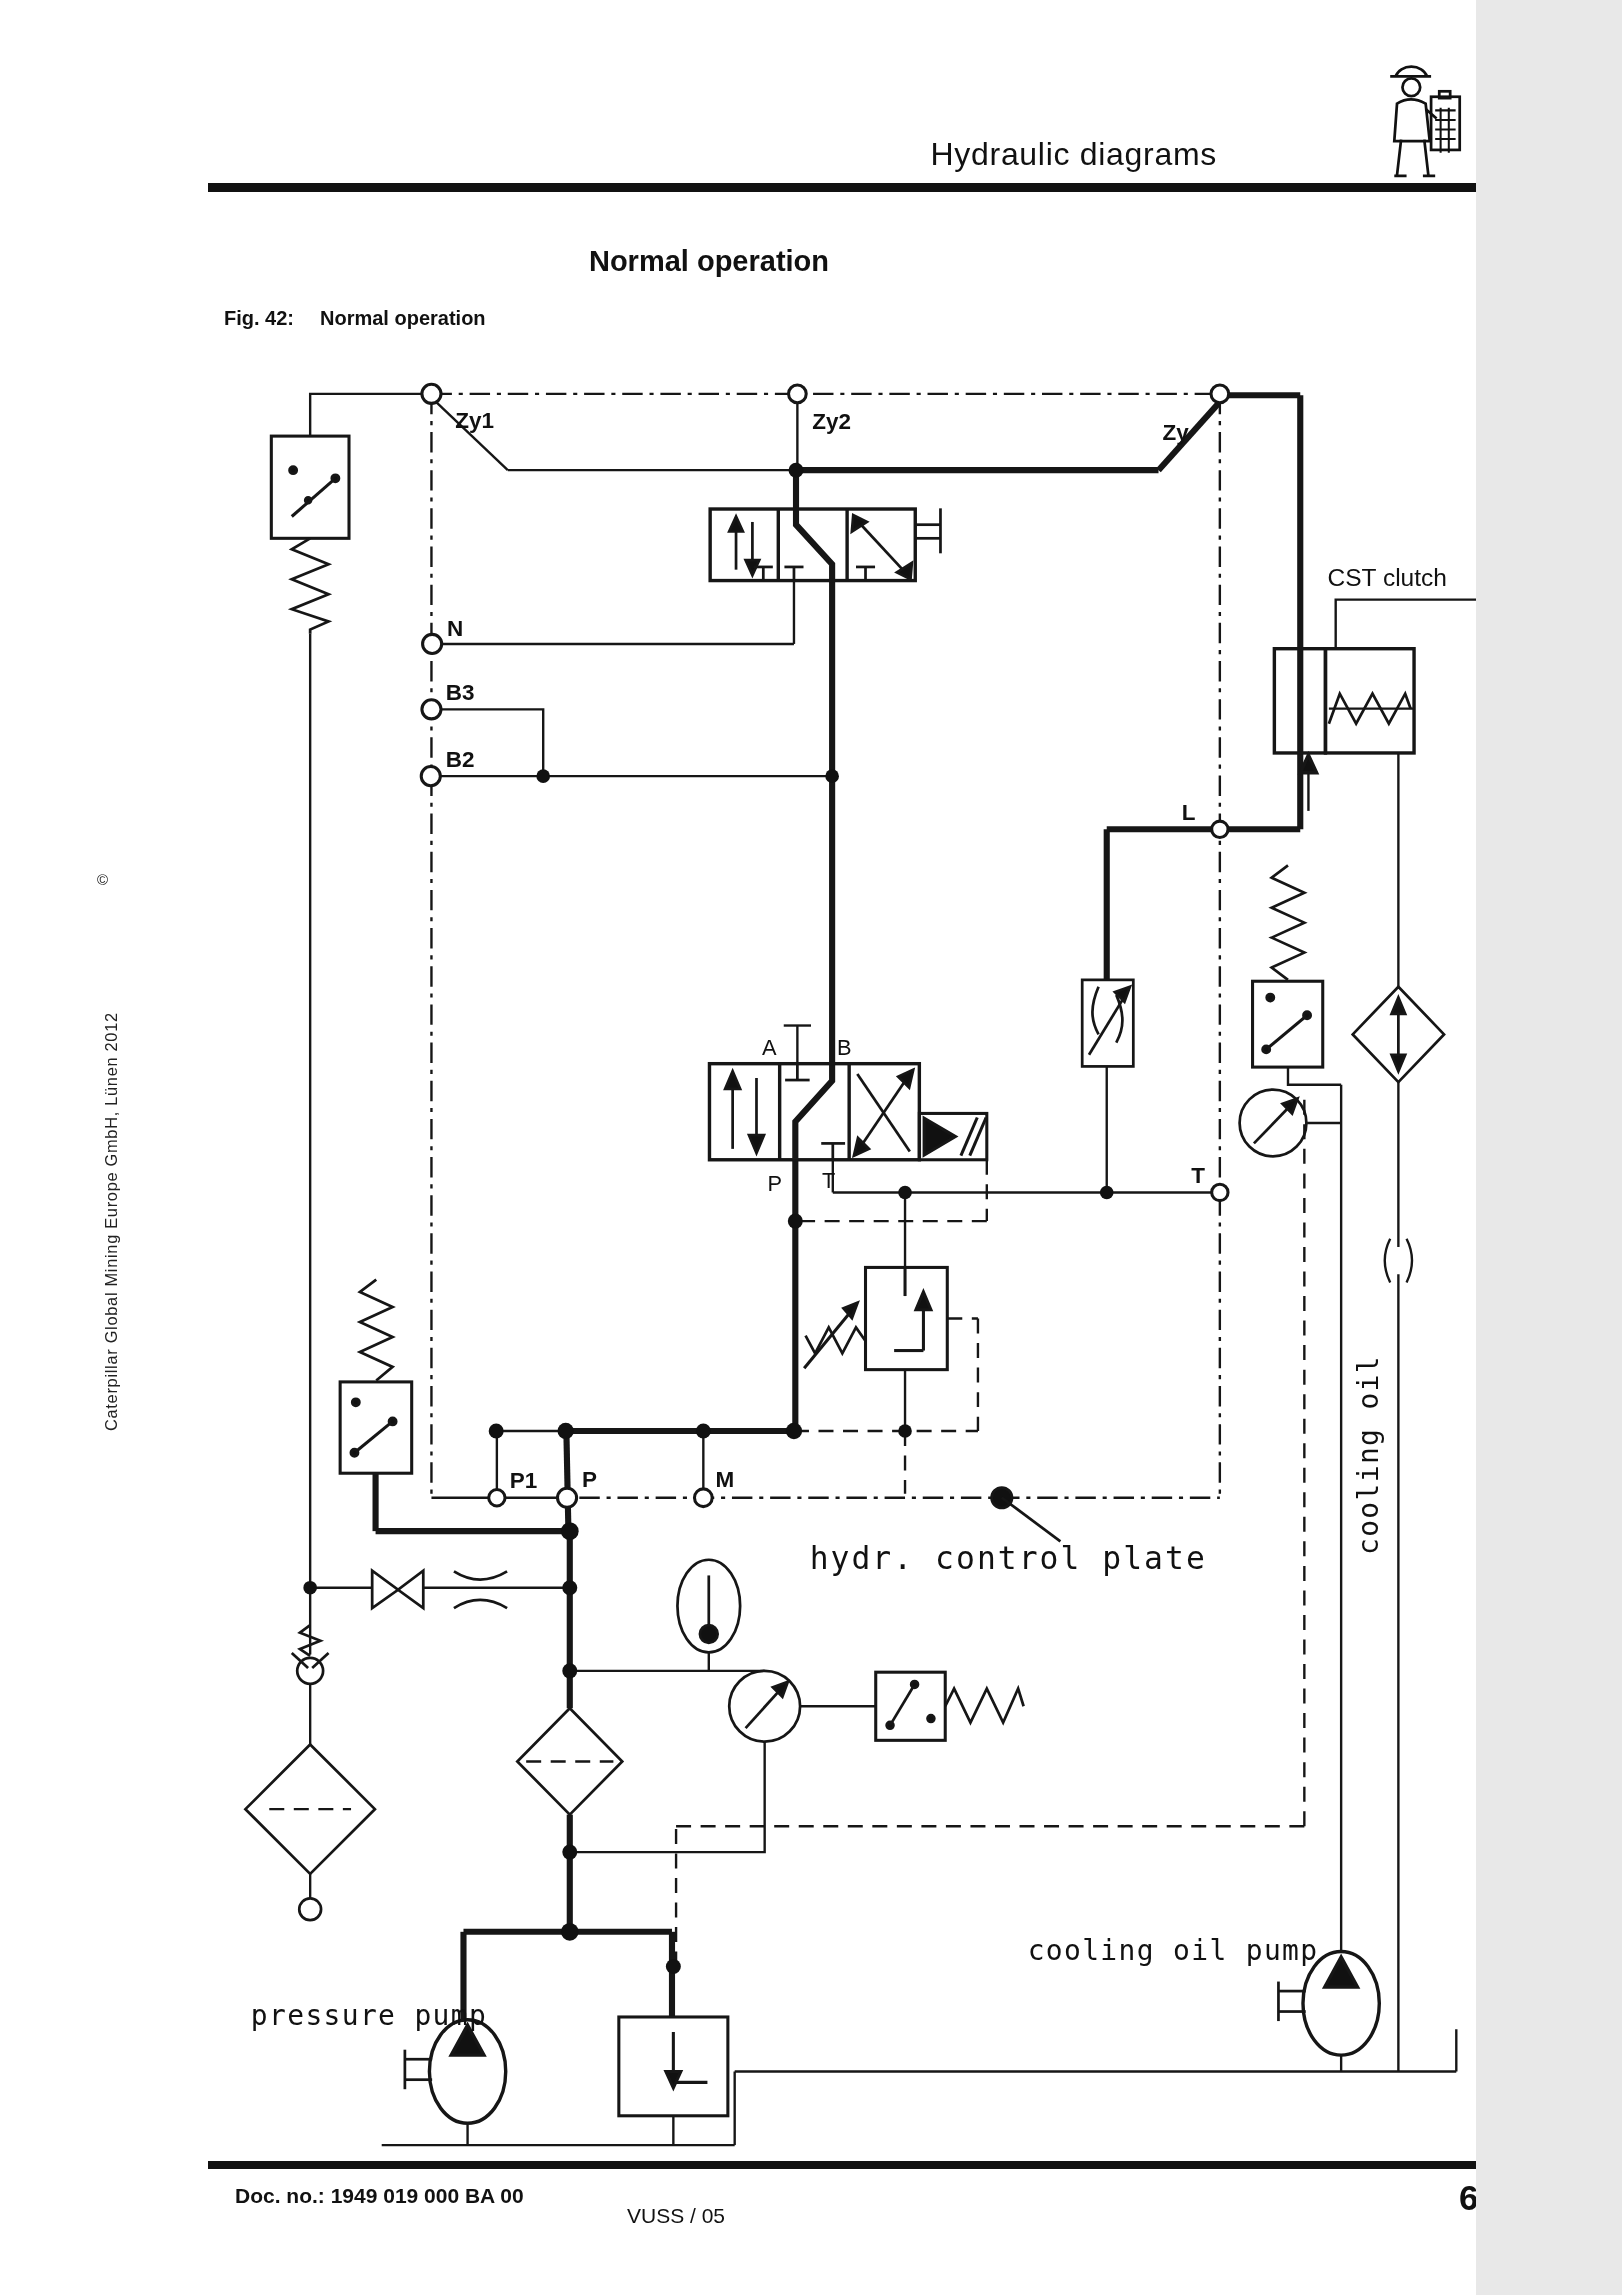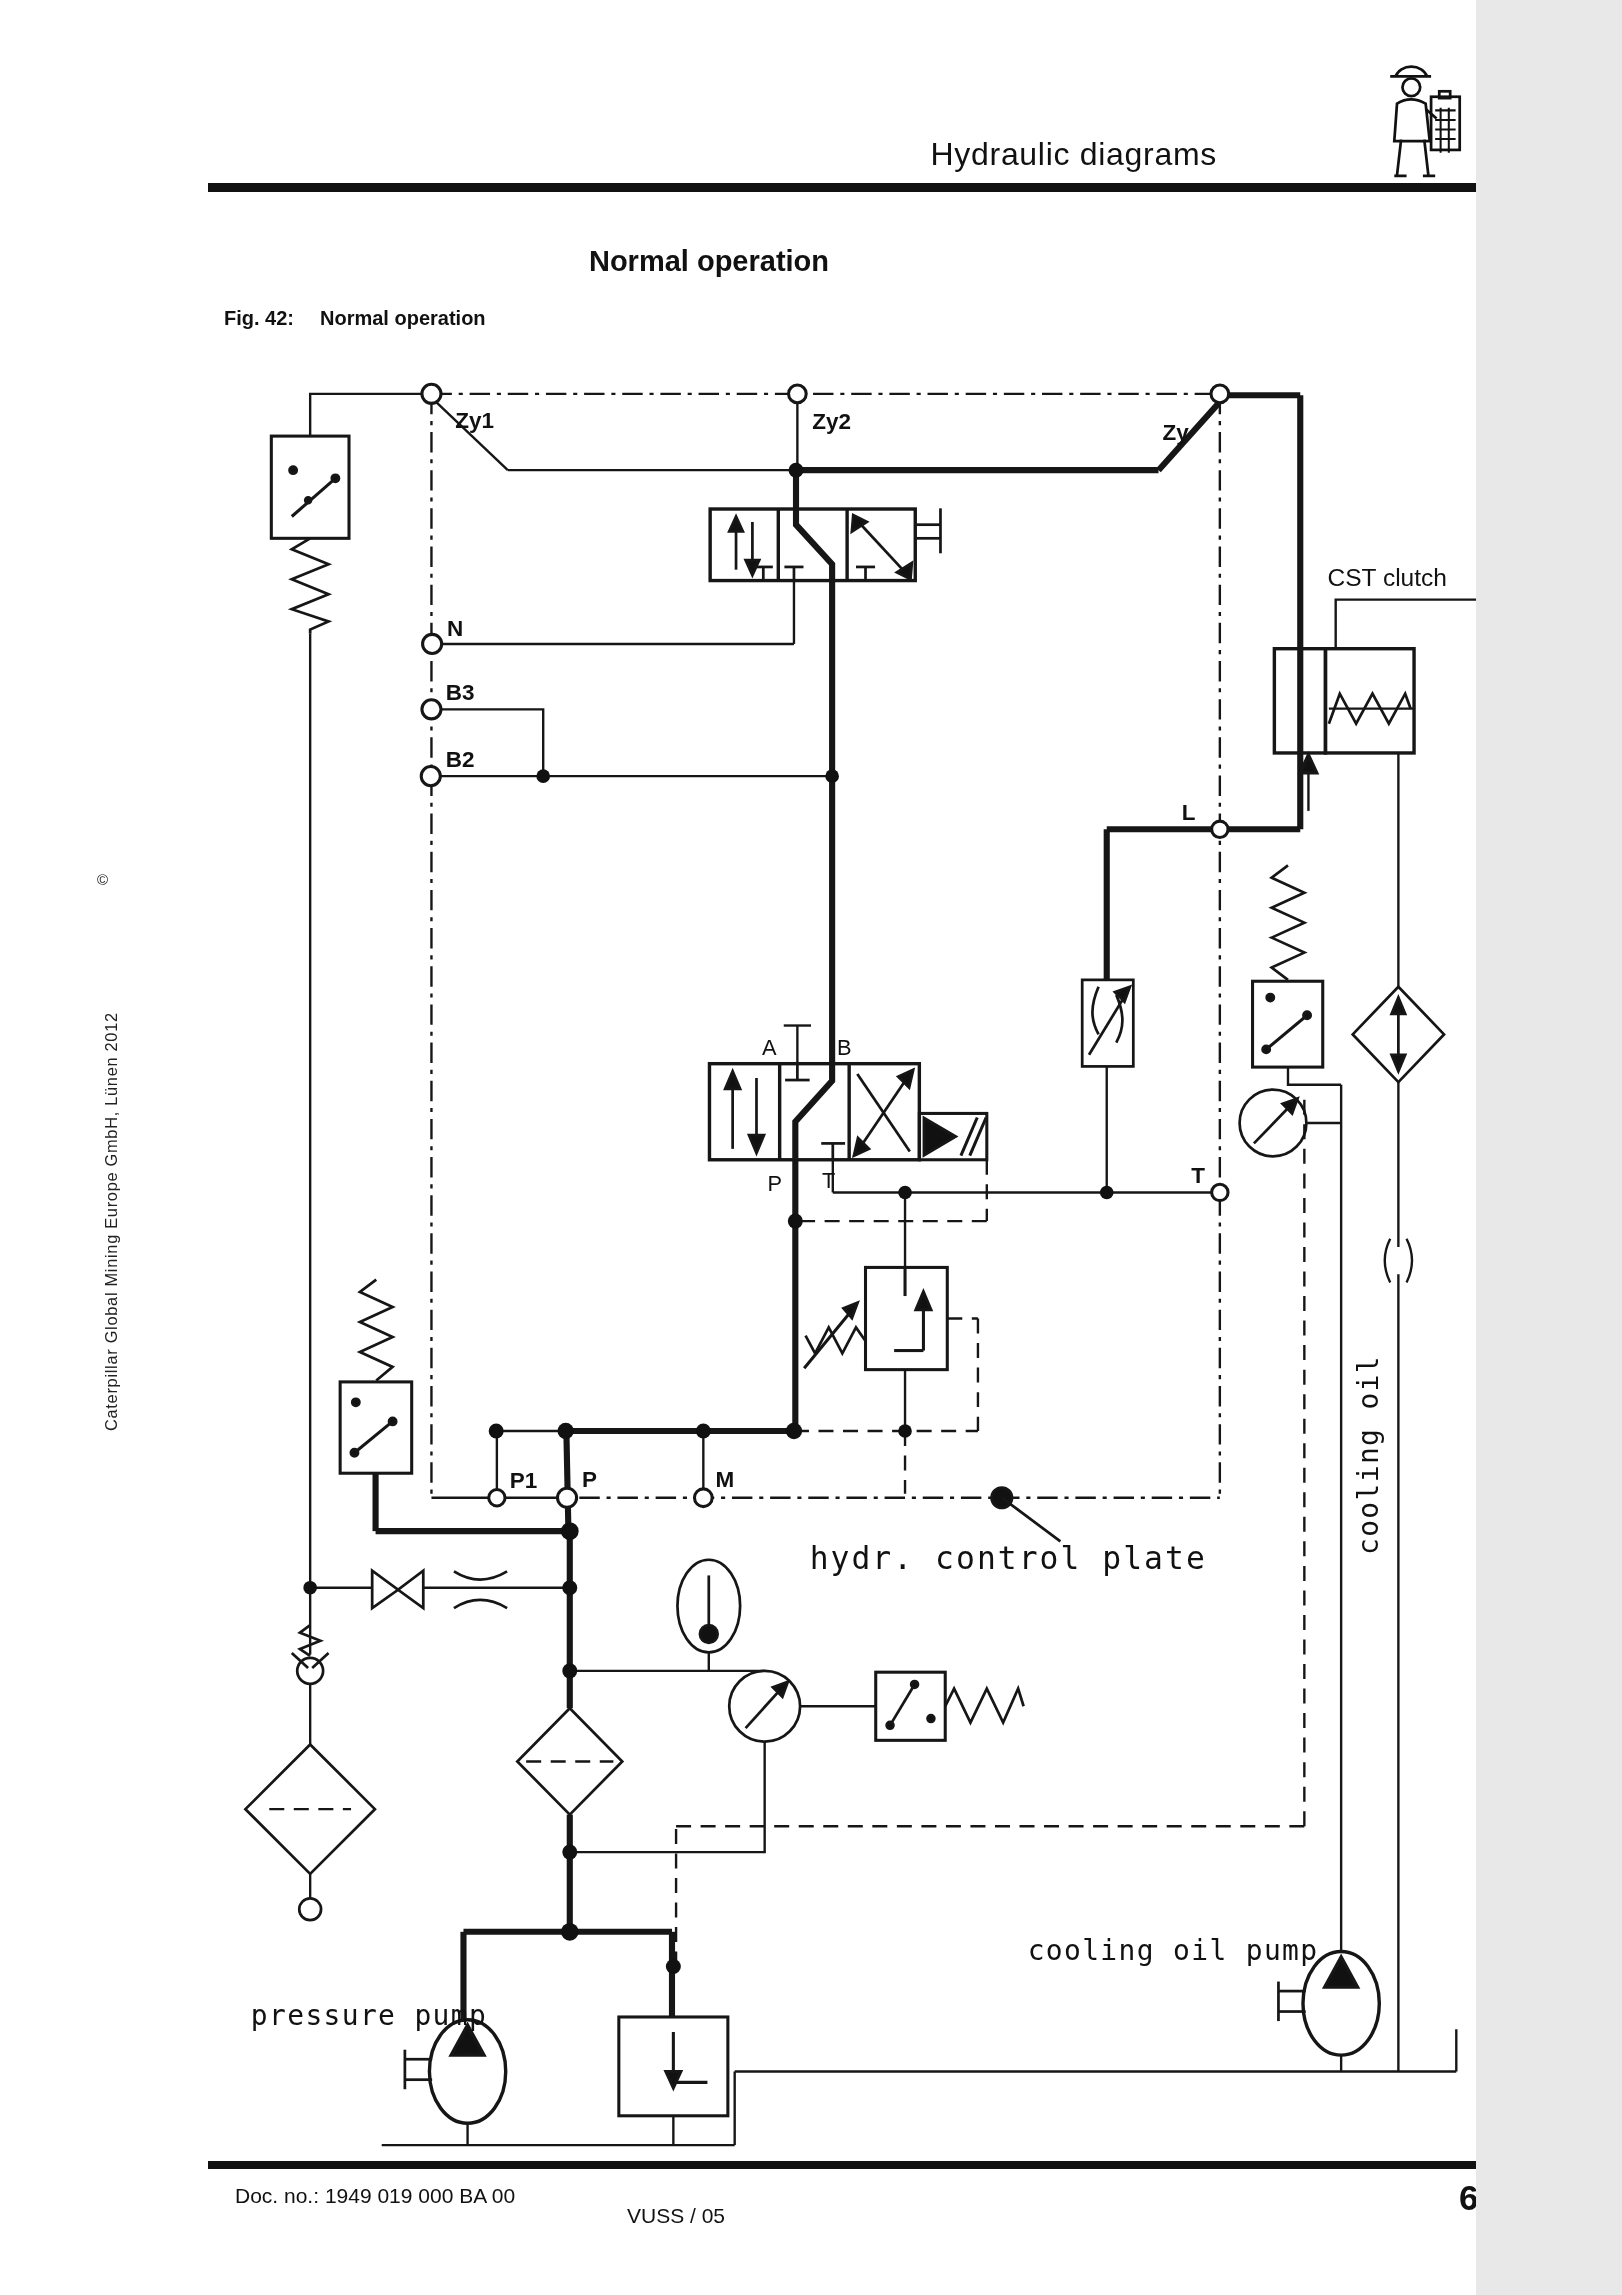--- a/index.html
+++ b/index.html
@@ -36,21 +36,21 @@
   <div class="abs rule" style="left:208px;top:183px;width:1305px;height:8.9px;"></div>
 
   <div class="abs" id="page-title" style="left:552px;top:245px;width:314px;text-align:center;">Normal operation</div>
   <div class="abs cap" style="left:224px;top:307px;">Fig. 42:</div>
   <div class="abs cap" style="left:320px;top:307px;">Normal operation</div>
 
   <div class="abs" id="sidebar-copy" style="left:97px;top:871px;">©</div>
   <div class="abs" id="sidebar-text" style="left:102px;top:893px;height:538px;">Caterpillar Global Mining Europe GmbH, Lünen 2012</div>
 
   <div class="abs rule" style="left:208px;top:2161px;width:1303px;height:7.5px;"></div>
-  <div class="abs foot" style="left:235px;top:2184px;">Doc. no.: 1949 019 000 BA 00</div>
+  <div class="abs foot" style="left:235px;top:2184px;font-weight:bold;">Doc. no.: 1949 019 000 BA 00</div>
   <div class="abs foot" style="left:627px;top:2184px;margin-top:20px;">VUSS / 05</div>
   <div class="abs" id="page-num" style="left:1459px;top:2178px;">6.19</div>
 
   <svg class="abs" style="left:0;top:0;" width="1622" height="2295" viewBox="0 0 2380 3368">
 
     <g stroke="#111" stroke-width="4" fill="none">
       <path d="M2048,112 a24,20 0 0 1 46,0"></path>
       <line x1="2040" y1="112" x2="2100" y2="112"></line>
       <circle cx="2071" cy="128" r="13"></circle>
       <path d="M2050,152 q20,-12 42,0 l6,55 -52,0 z"></path>

